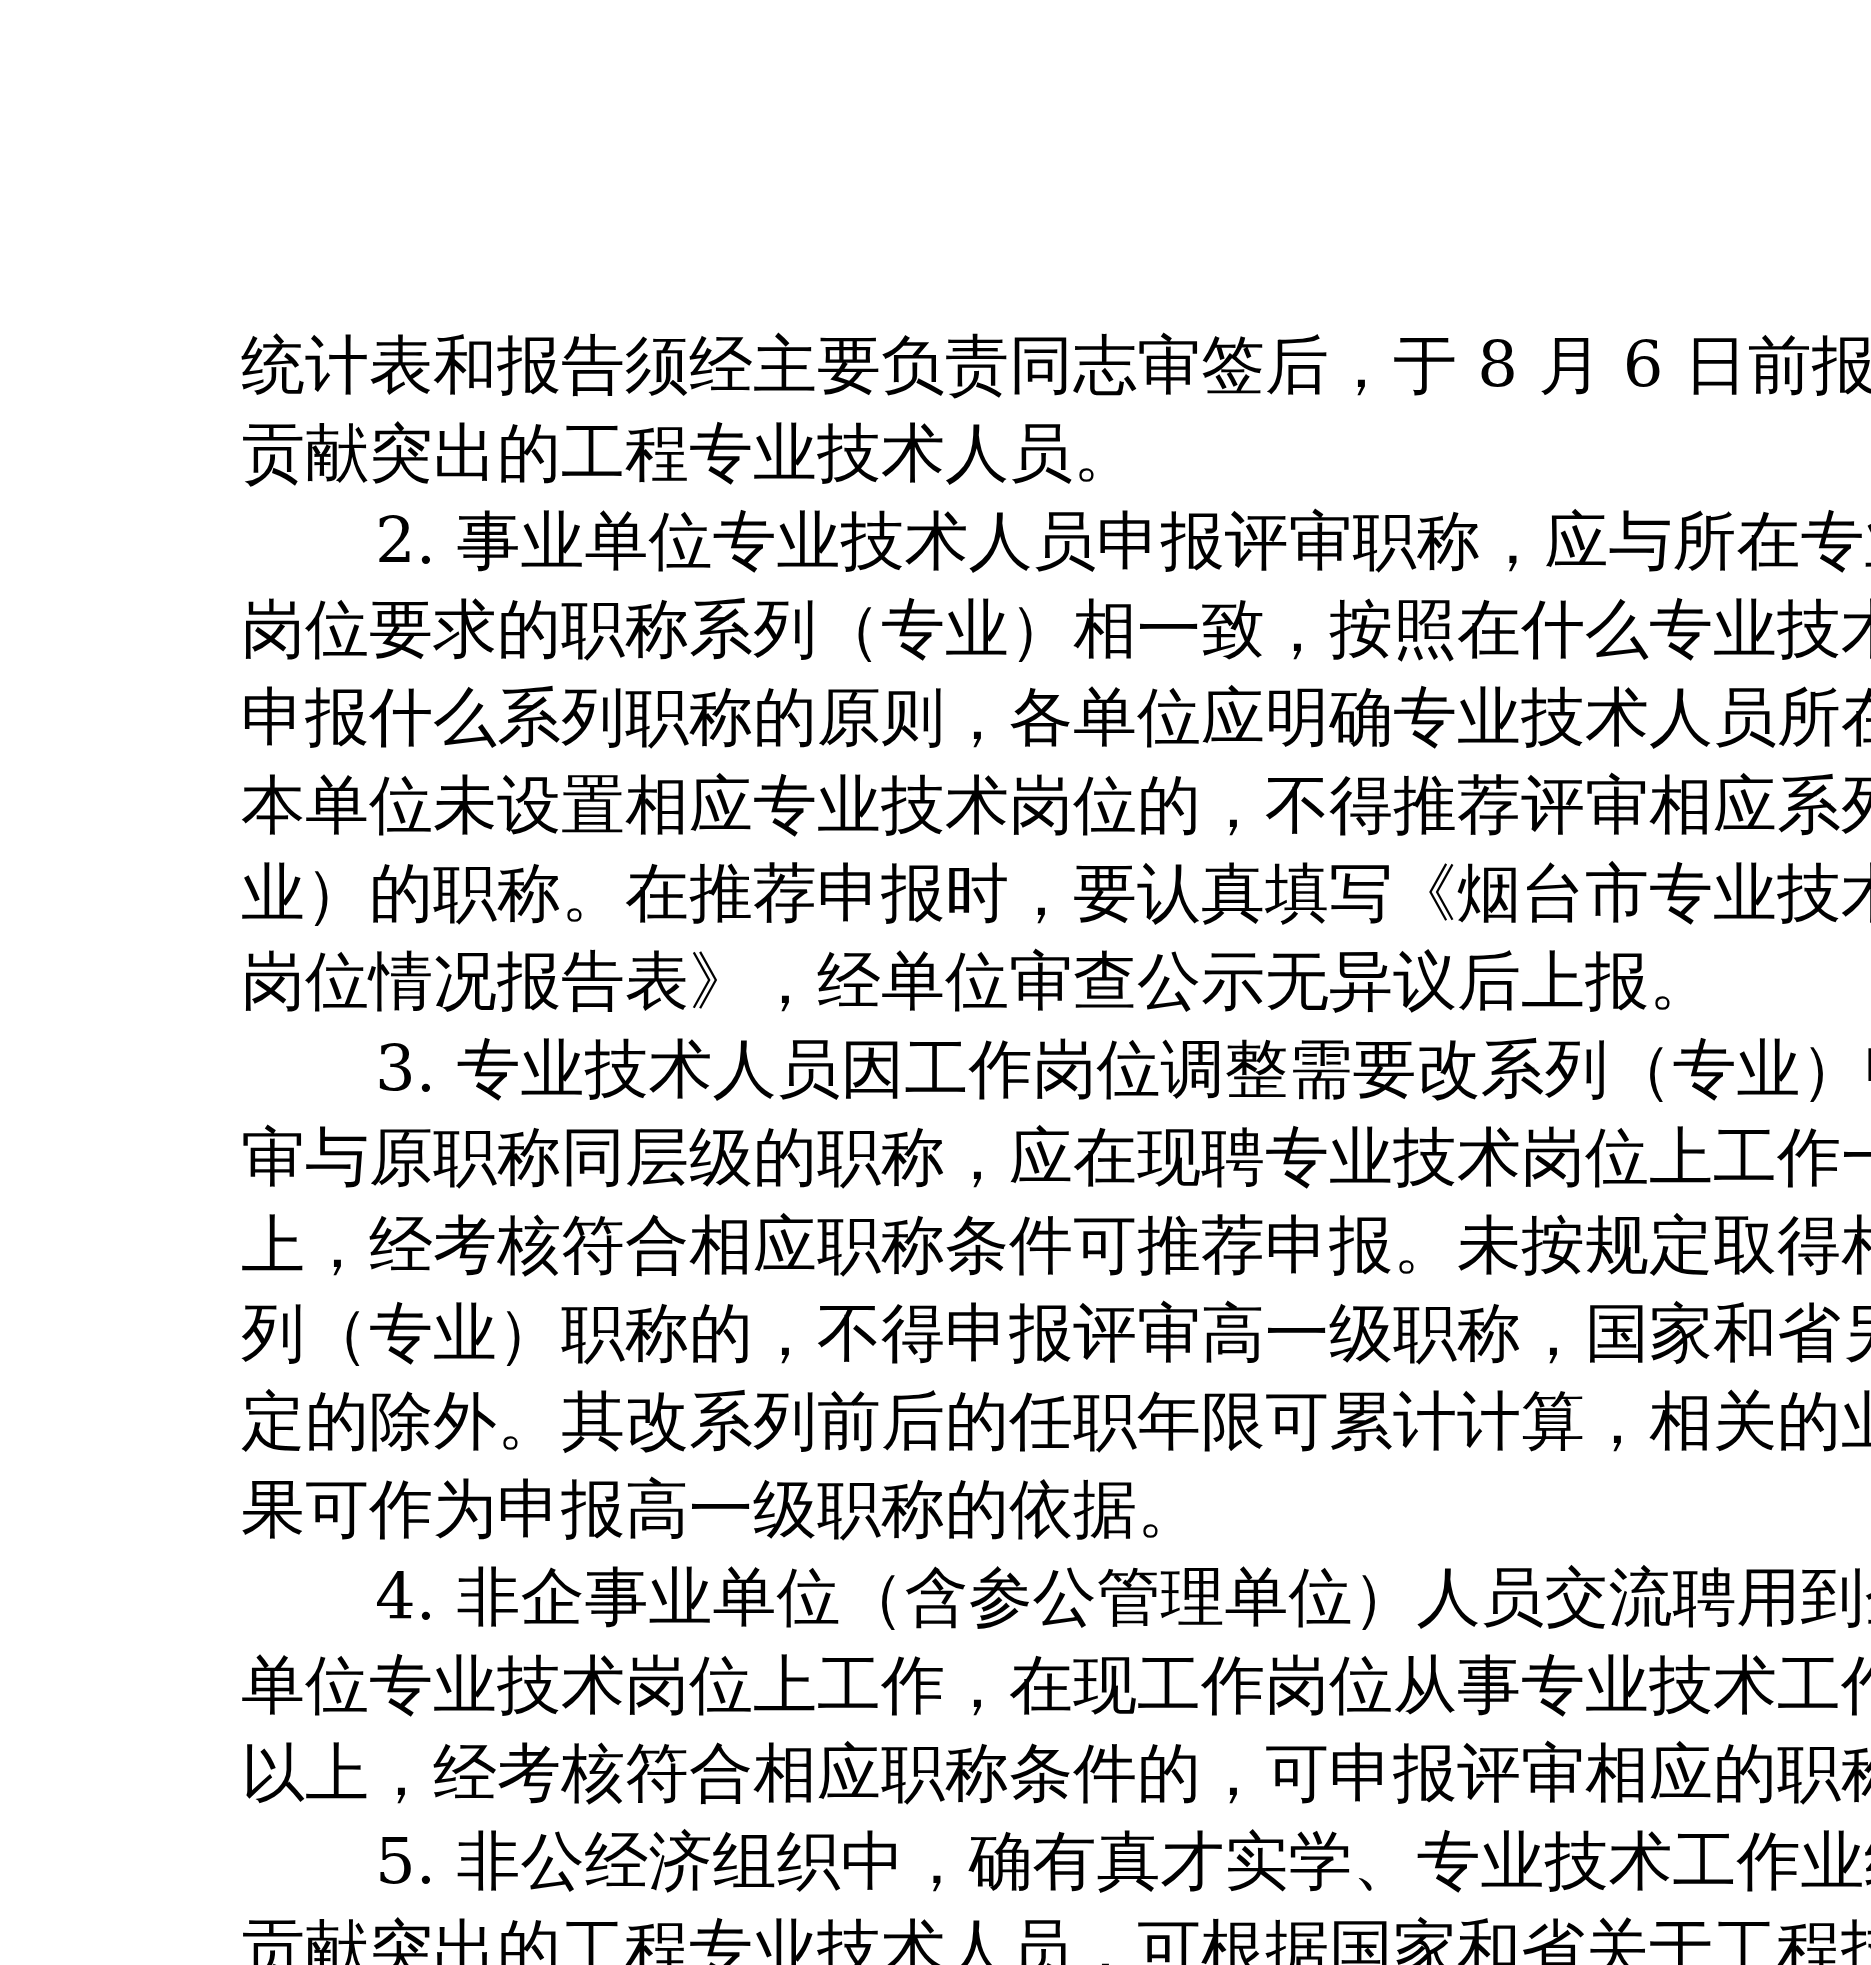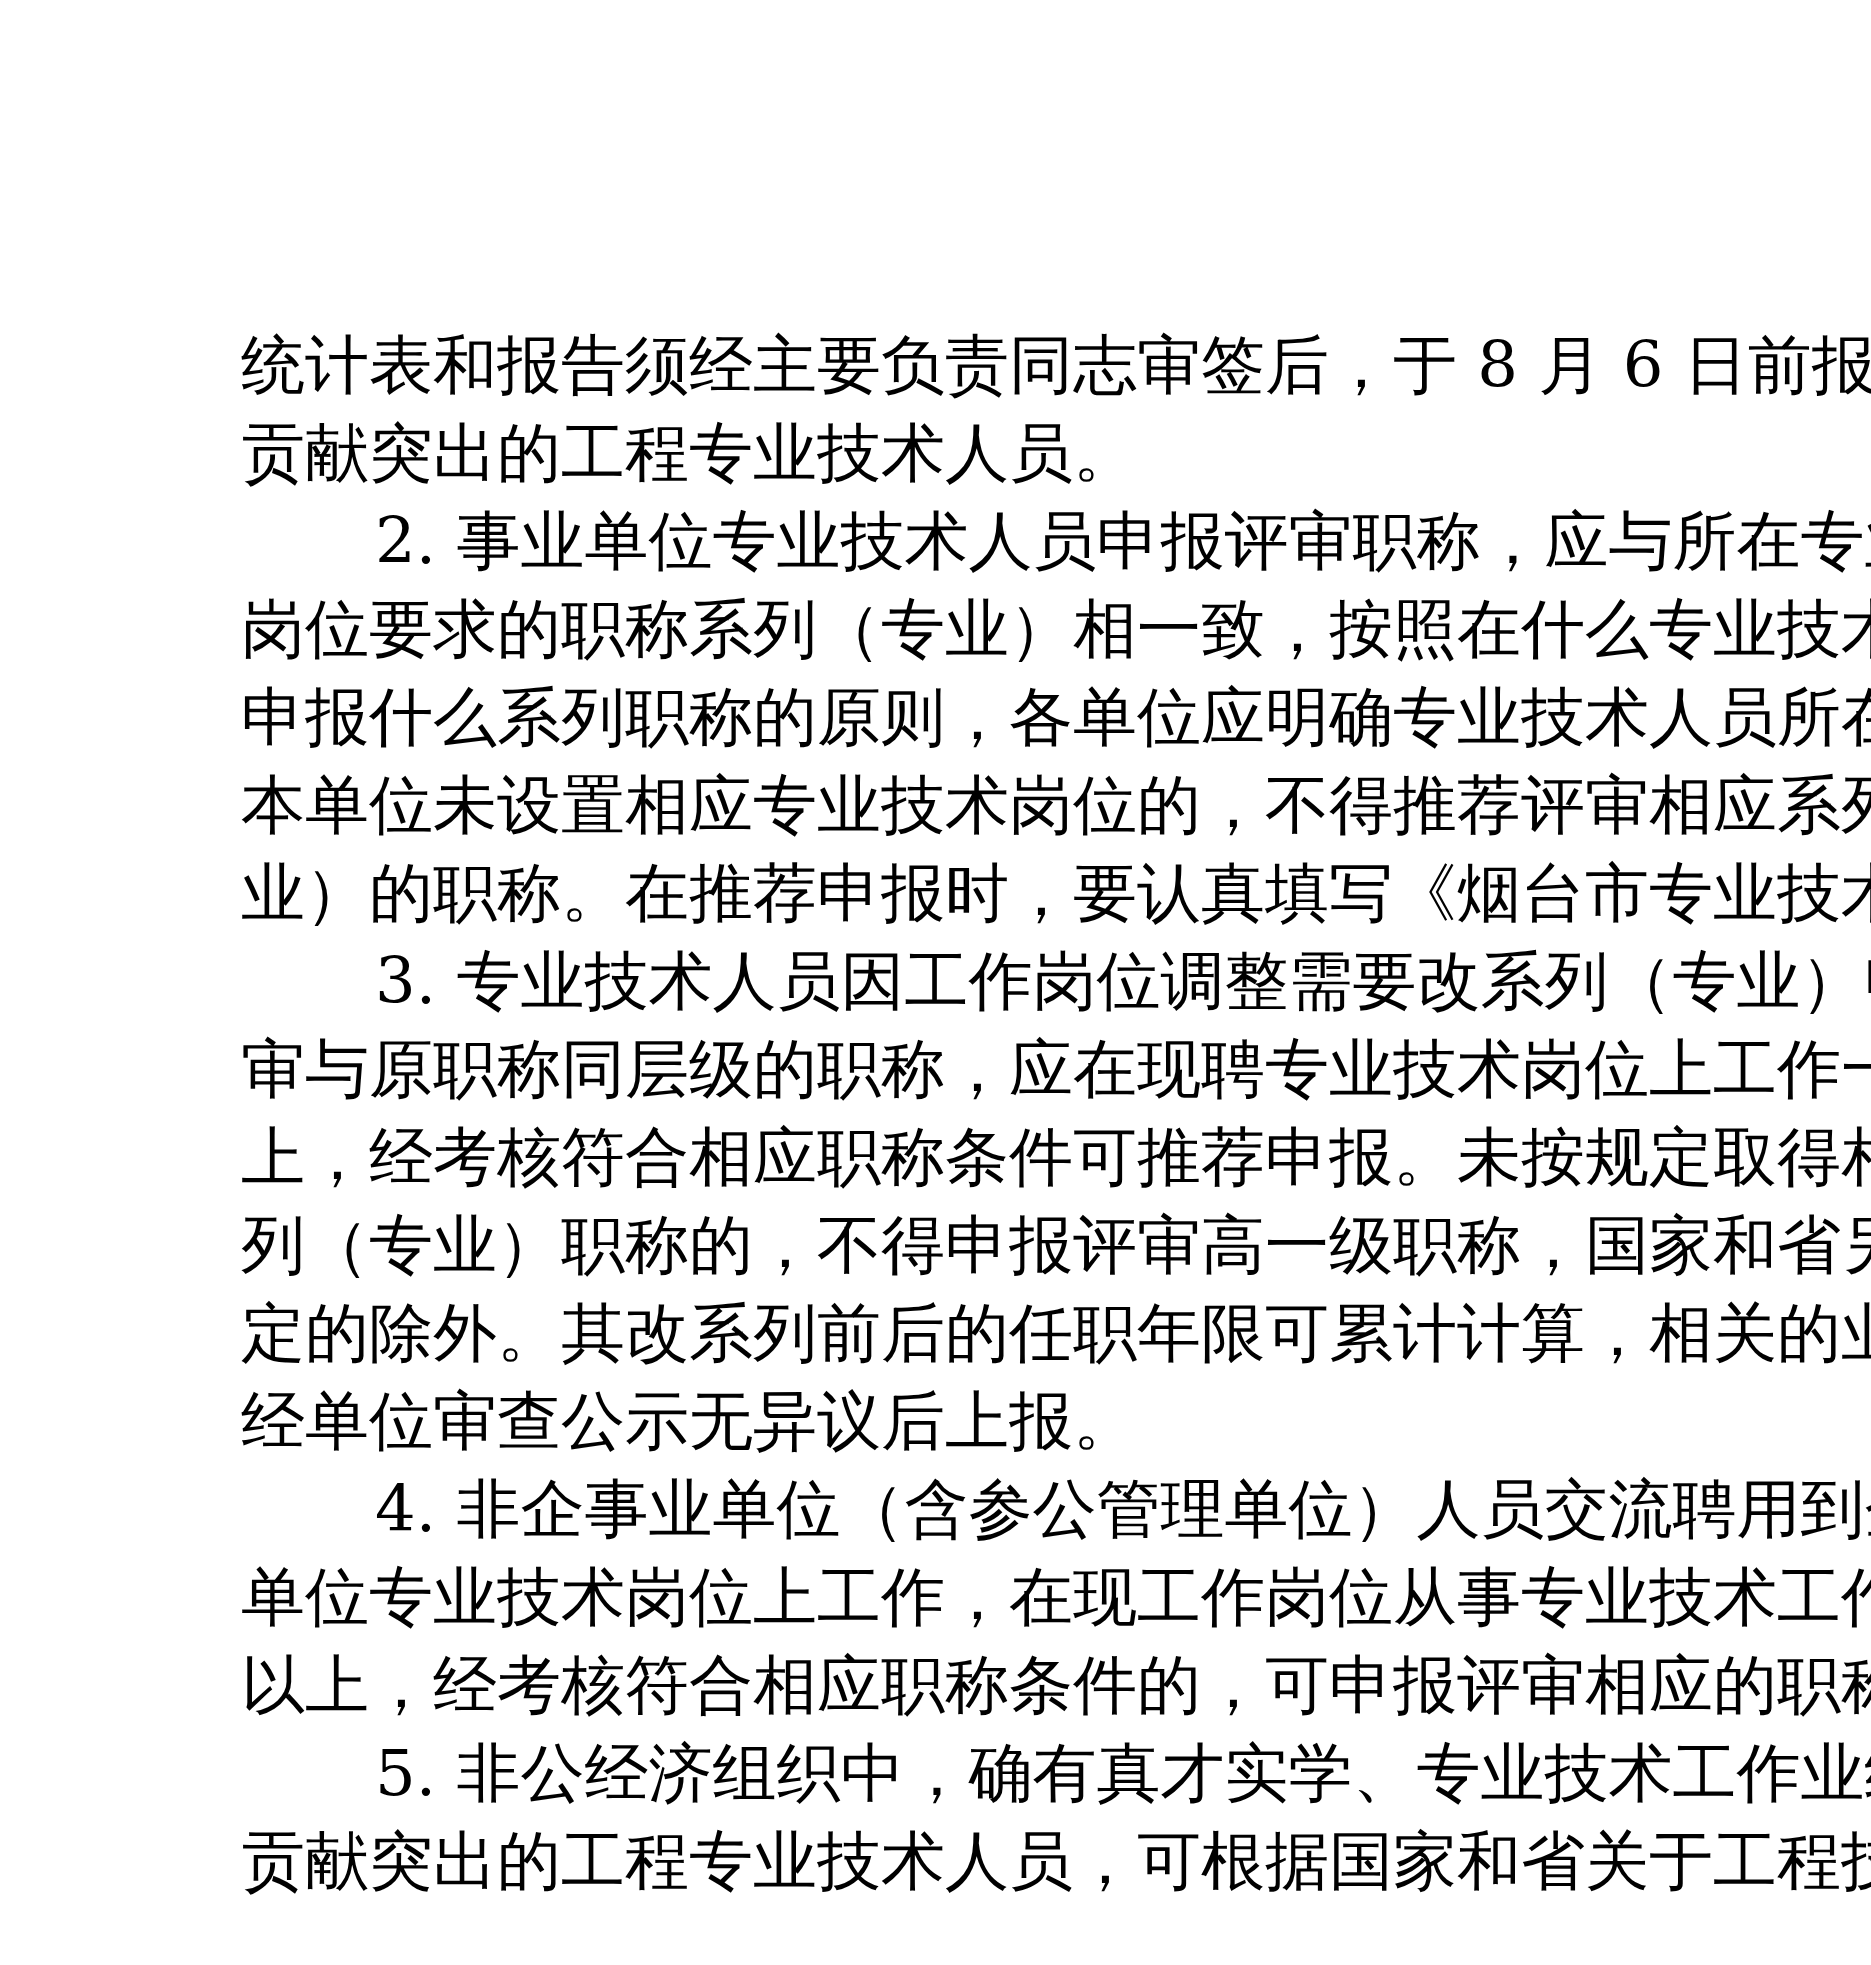--- a/index.html
+++ b/index.html
@@ -34,29 +34,30 @@
       <span class="line">统计表和报告须经主要负责同志审签后，于 8 月 6 日前报市人社</span>
       <span class="line last">贡献突出的工程专业技术人员。</span>
     </div>
 
     <div>
       <span class="line indent">2. 事业单位专业技术人员申报评审职称，应与所在专业技术</span>
       <span class="line">岗位要求的职称系列（专业）相一致，按照在什么专业技术岗位</span>
       <span class="line">申报什么系列职称的原则，各单位应明确专业技术人员所在岗位。</span>
       <span class="line">本单位未设置相应专业技术岗位的，不得推荐评审相应系列（专</span>
       <span class="line">业）的职称。在推荐申报时，要认真填写《烟台市专业技术人员</span>
+      <span class="line last">岗位情况报告表》，经单位审查公示无异议后上报。</span>
     </div>
 
     <div>
       <span class="line indent">3. 专业技术人员因工作岗位调整需要改系列（专业）申报评</span>
       <span class="line">审与原职称同层级的职称，应在现聘专业技术岗位上工作一年以</span>
       <span class="line">上，经考核符合相应职称条件可推荐申报。未按规定取得相应系</span>
       <span class="line">列（专业）职称的，不得申报评审高一级职称，国家和省另有规</span>
       <span class="line">定的除外。其改系列前后的任职年限可累计计算，相关的业绩成</span>
-      <span class="line last">经单位审查公示无异议后上报。</span>
+      <span class="line last">果可作为申报高一级职称的依据。</span>
     </div>
 
     <div>
       <span class="line indent">4. 非企事业单位（含参公管理单位）人员交流聘用到企事业</span>
       <span class="line">单位专业技术岗位上工作，在现工作岗位从事专业技术工作一年</span>
       <span class="line last">以上，经考核符合相应职称条件的，可申报评审相应的职称。</span>
     </div>
 
     <div>
       <span class="line indent">5. 非公经济组织中，确有真才实学、专业技术工作业绩显著、</span>

